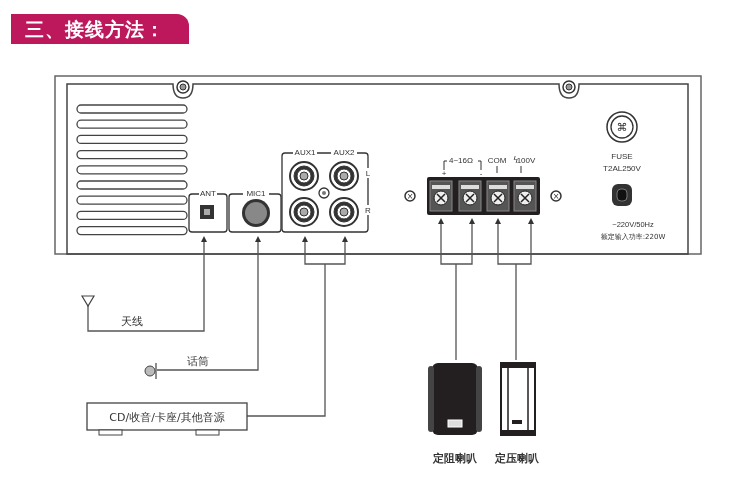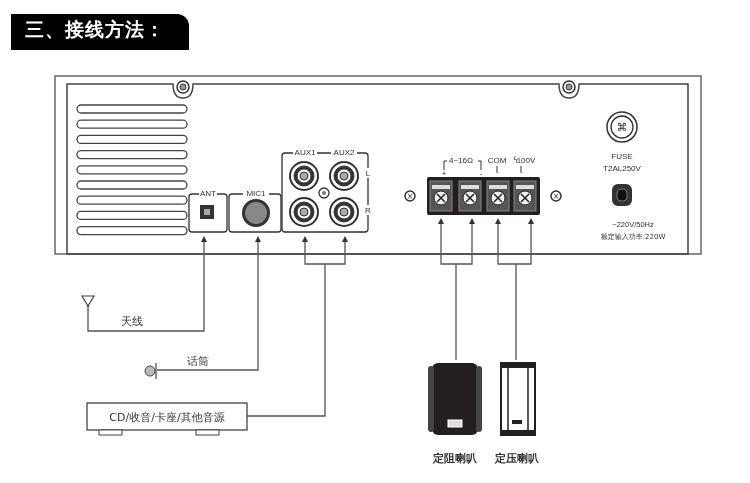--- a/index.html
+++ b/index.html
@@ -1,19 +1,19 @@
 <!DOCTYPE html>
 <html><head>
 <meta charset="utf-8">
 <style>
   html, body { margin:0; padding:0; background:#ffffff; }
   body { width:750px; height:483px; position:relative; overflow:hidden; font-family:"DejaVu Sans", sans-serif; }
   .title-bar {
-    position:absolute; left:11px; top:14px; width:178px; height:36px;
-    background:#000000; border-top-right-radius:12px;
+    position:absolute; left:11px; top:14px; width:178px; height:30px;
+    background:#be185d; border-top-right-radius:12px;
     color:#fff; font-weight:bold; font-size:19px; line-height:30px;
     padding-left:14px; box-sizing:border-box; letter-spacing:1px;
   }
   svg { position:absolute; left:0; top:0; }
   .lbl { font-family:"Liberation Sans", sans-serif; fill:#333; }
   .cn { font-family:"DejaVu Sans", sans-serif; fill:#333; }
 </style>
 </head>
 <body>
 

